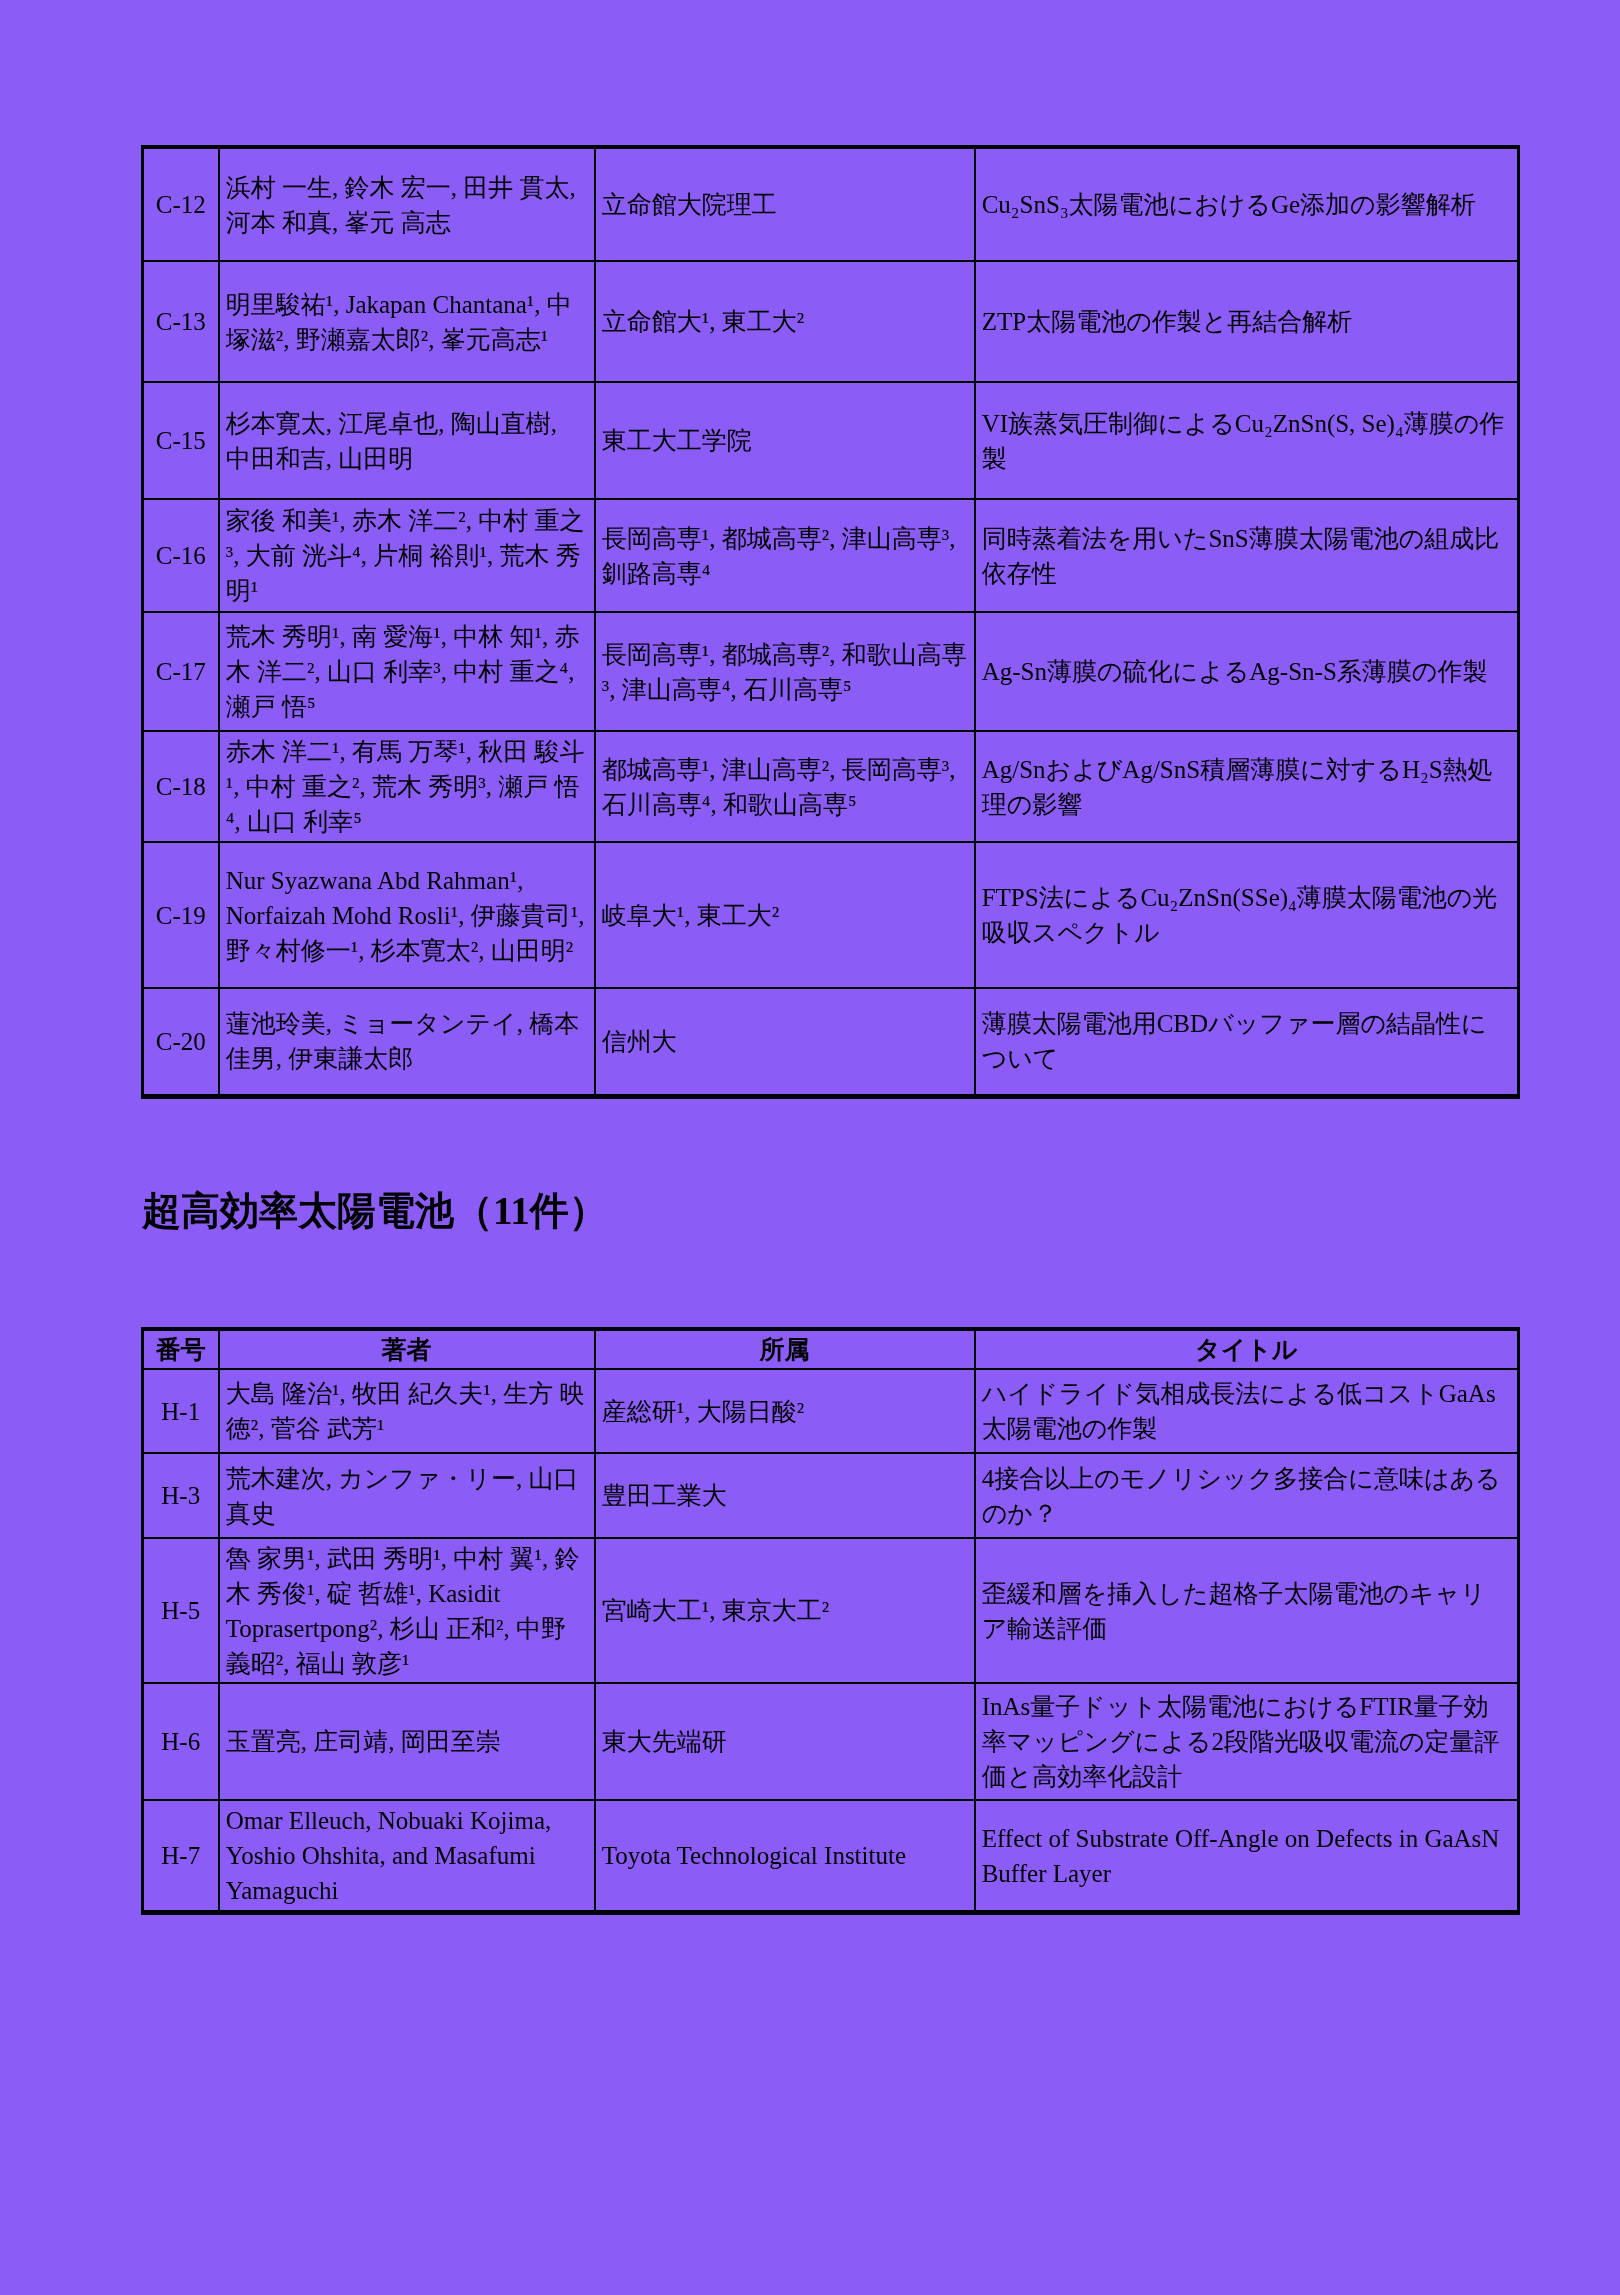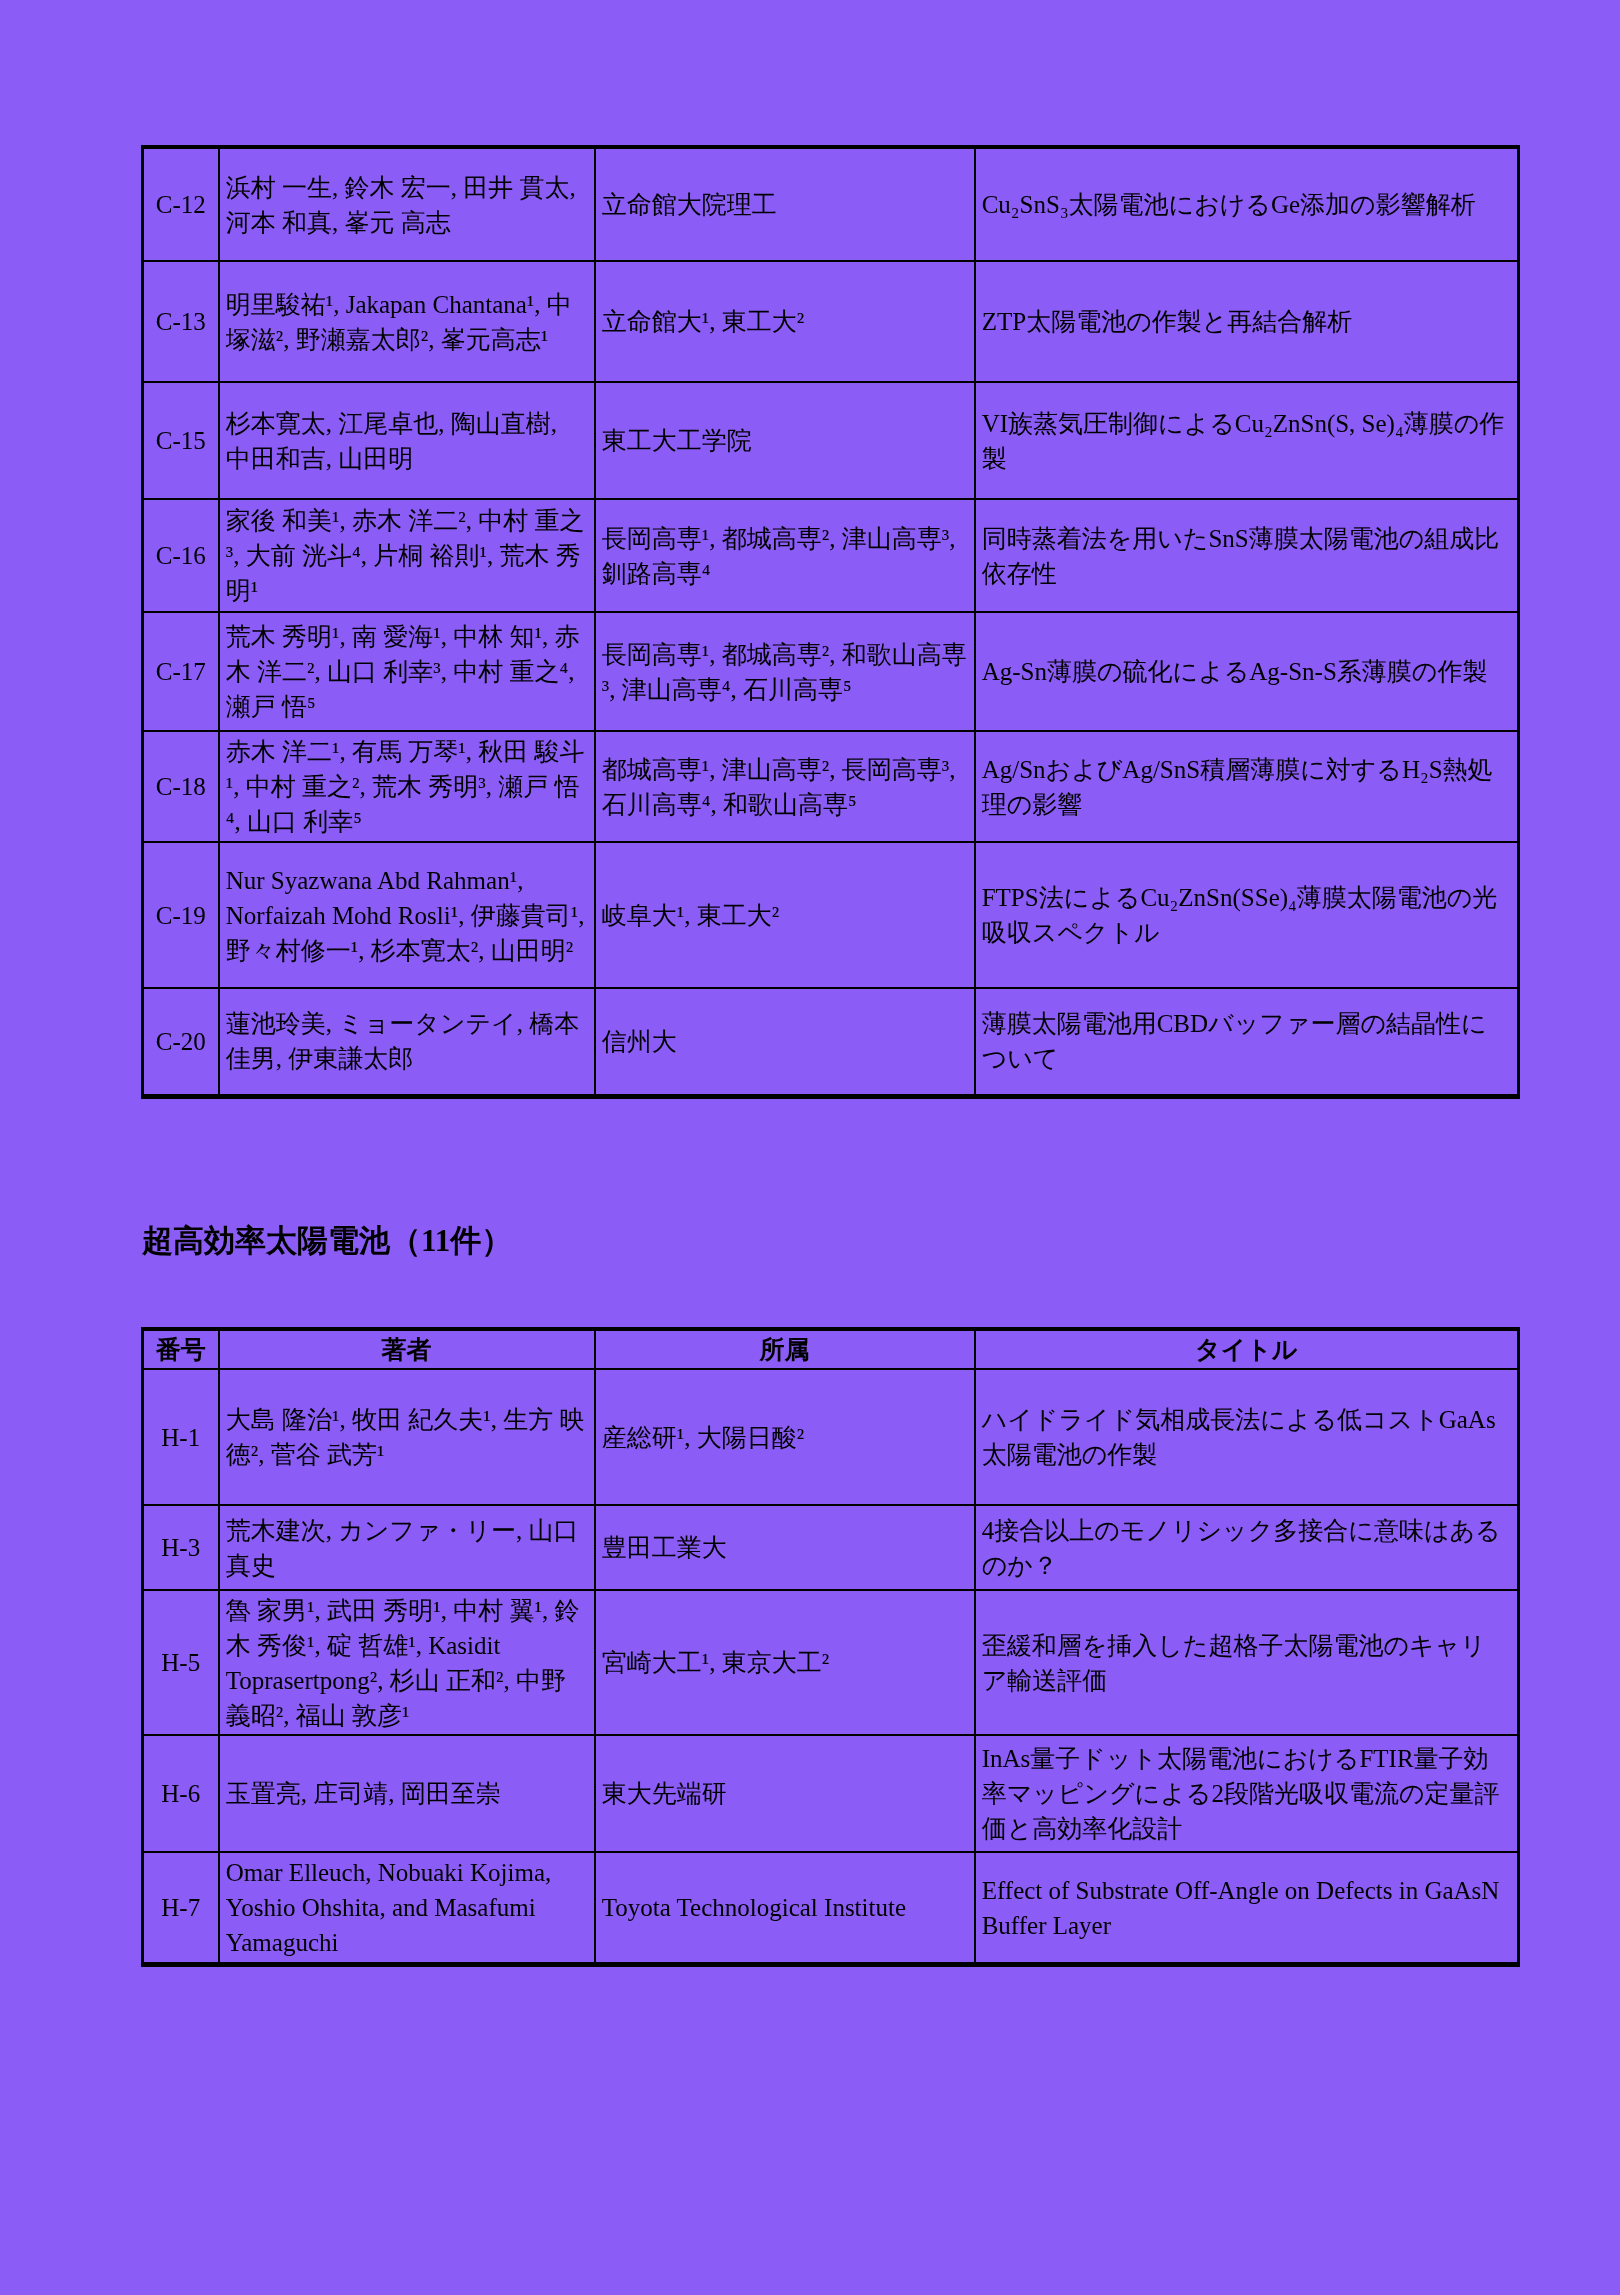--- a/index.html
+++ b/index.html
@@ -42,22 +42,22 @@
   th.hdr {
     font-size:26.4px;
     font-weight:bold;
     text-align:center;
     line-height:29.5px;
     padding:0 2.5px;
   }
   .section-heading {
     position:absolute;
     left:142px;
-    top:1222px;
-    font-size:31px;
+    top:1192px;
+    font-size:39px;
     font-weight:bold;
     line-height:37px;
     white-space:nowrap;
   }
 </style>
 </head>
 <body>
 
 <div class="page">
 
@@ -129,21 +129,21 @@
         <col style="width:380px">
         <col style="width:544px">
     </colgroup>
     <tbody>
       <tr style="height:34px">
         <th class="hdr">番号</th>
         <th class="hdr">著者</th>
         <th class="hdr">所属</th>
         <th class="hdr">タイトル</th>
       </tr>
-      <tr style="height:136px">
+      <tr style="height:84px">
         <td class="num">H-1</td>
         <td>大島 隆治¹, 牧田 紀久夫¹, 生方 映徳², 菅谷 武芳¹</td>
         <td>産総研¹, 大陽日酸²</td>
         <td>ハイドライド気相成長法による低コストGaAs太陽電池の作製</td>
       </tr>
       <tr style="height:85px">
         <td class="num">H-3</td>
         <td>荒木建次, カンファ・リー, 山口真史</td>
         <td>豊田工業大</td>
         <td>4接合以上のモノリシック多接合に意味はあるのか？</td>

